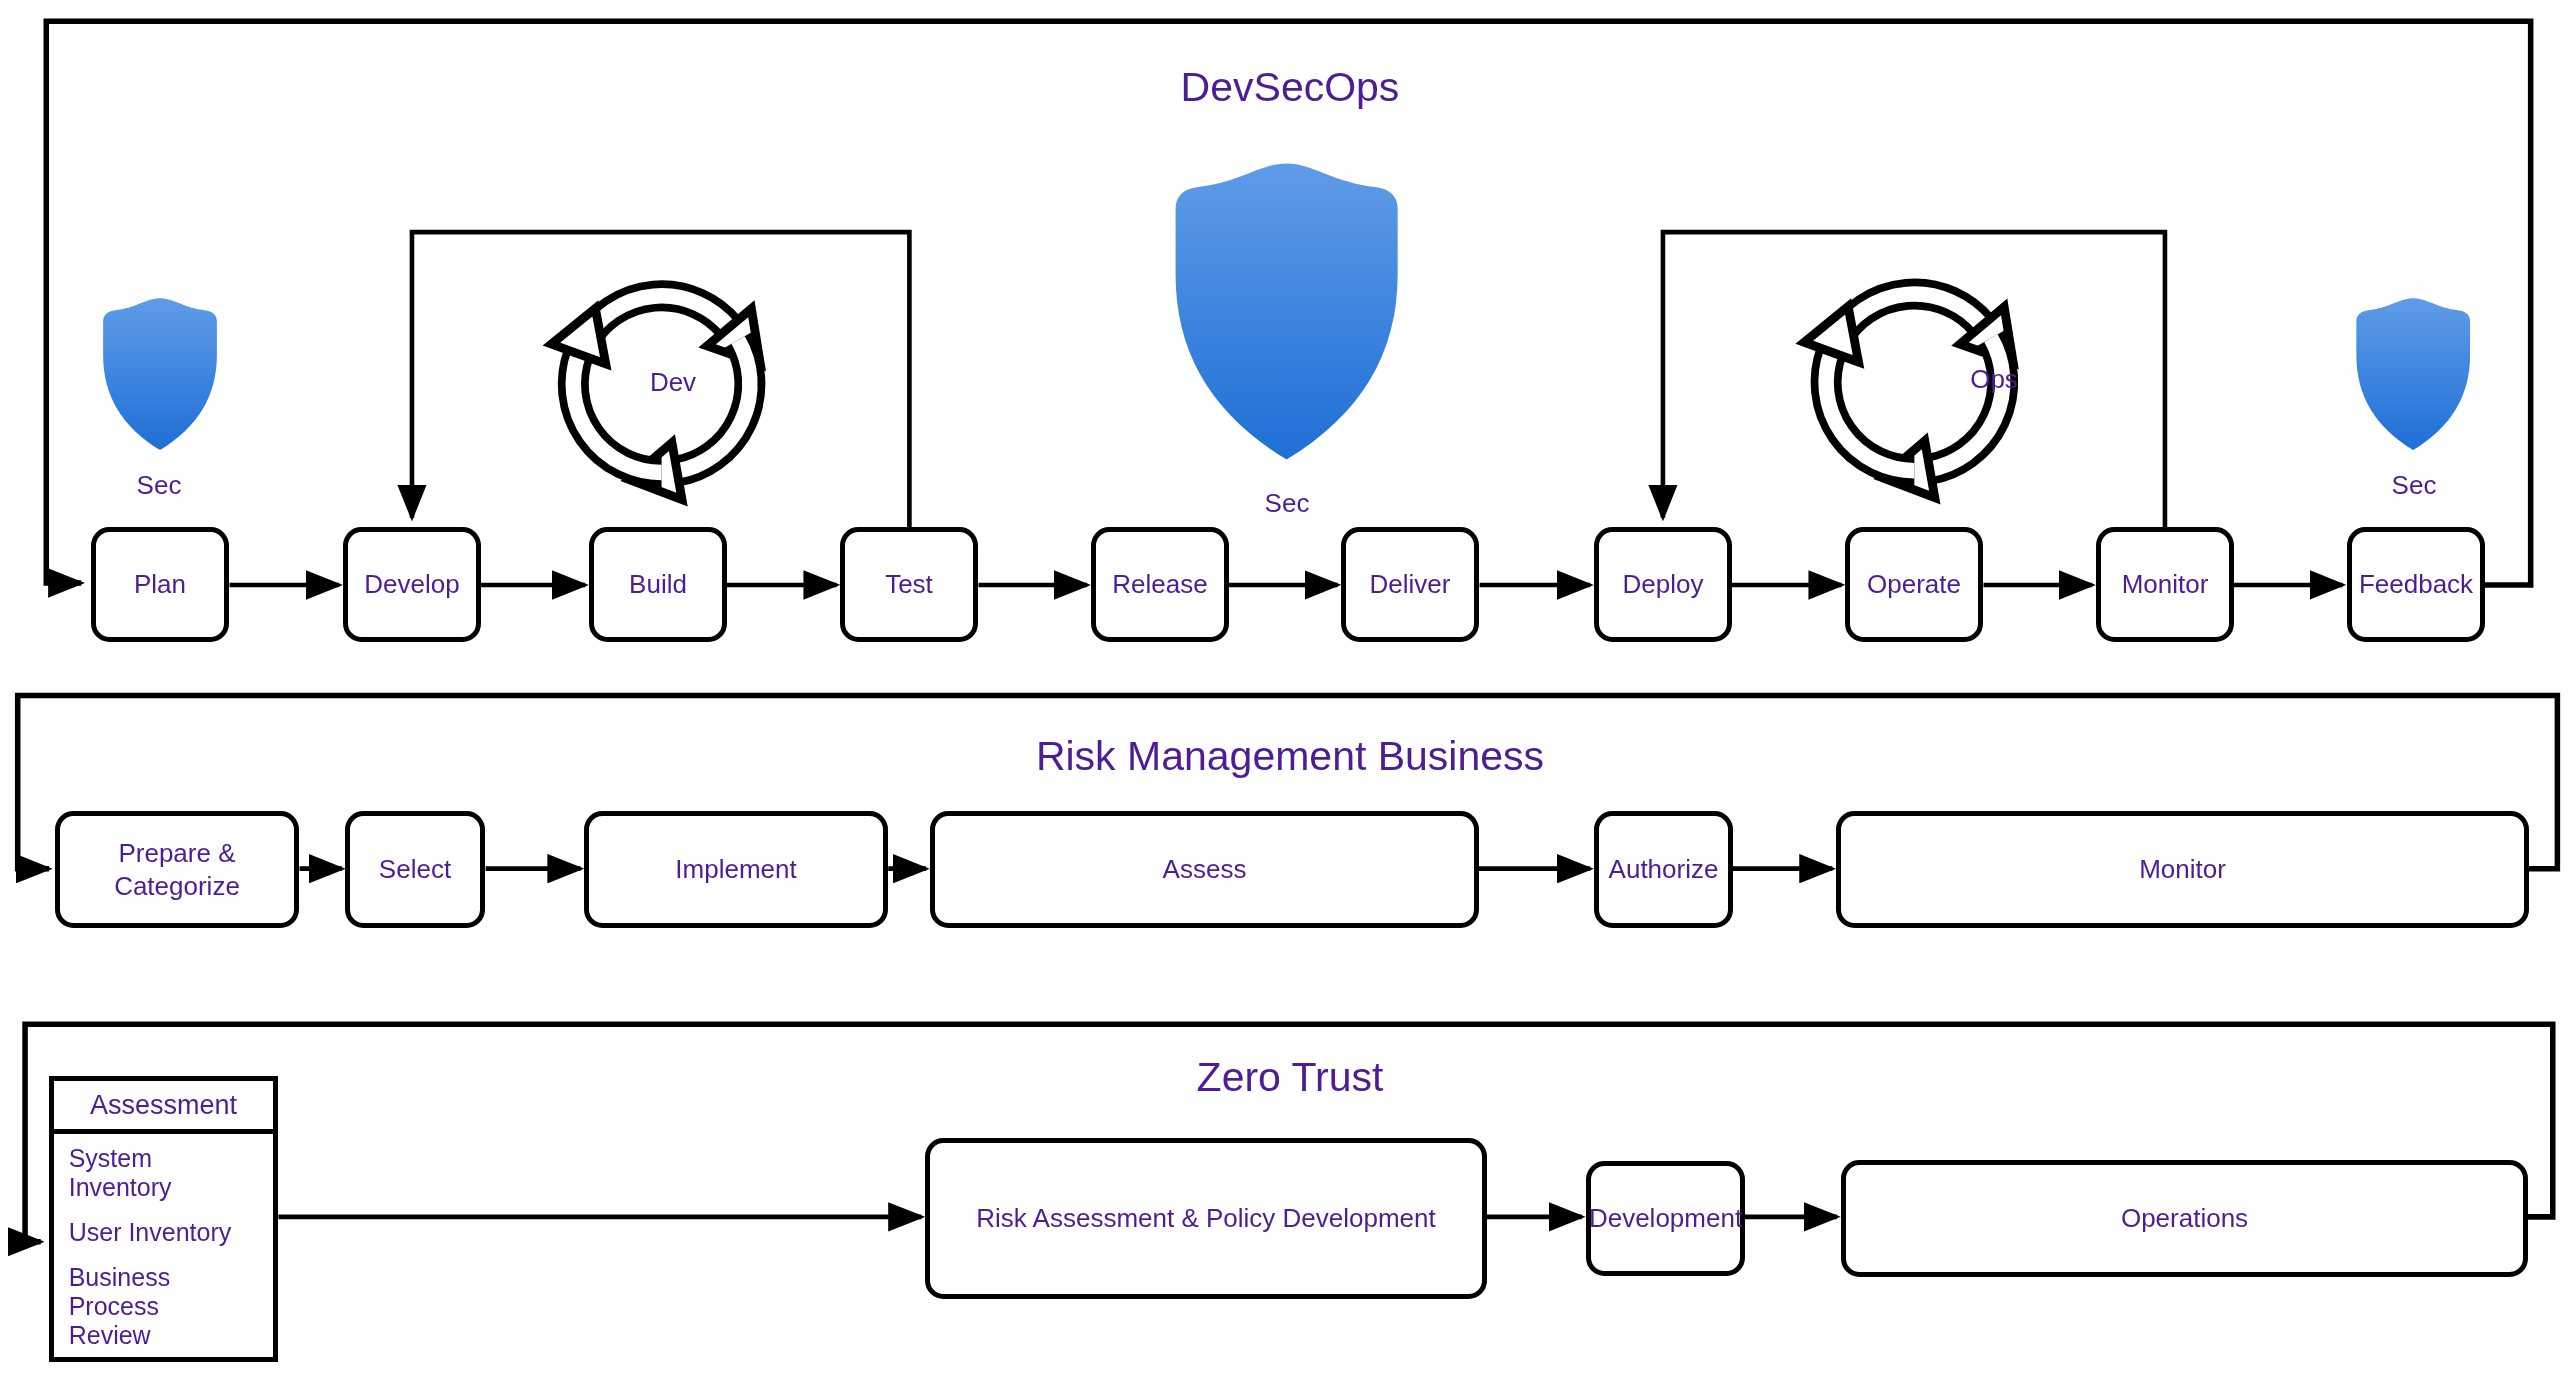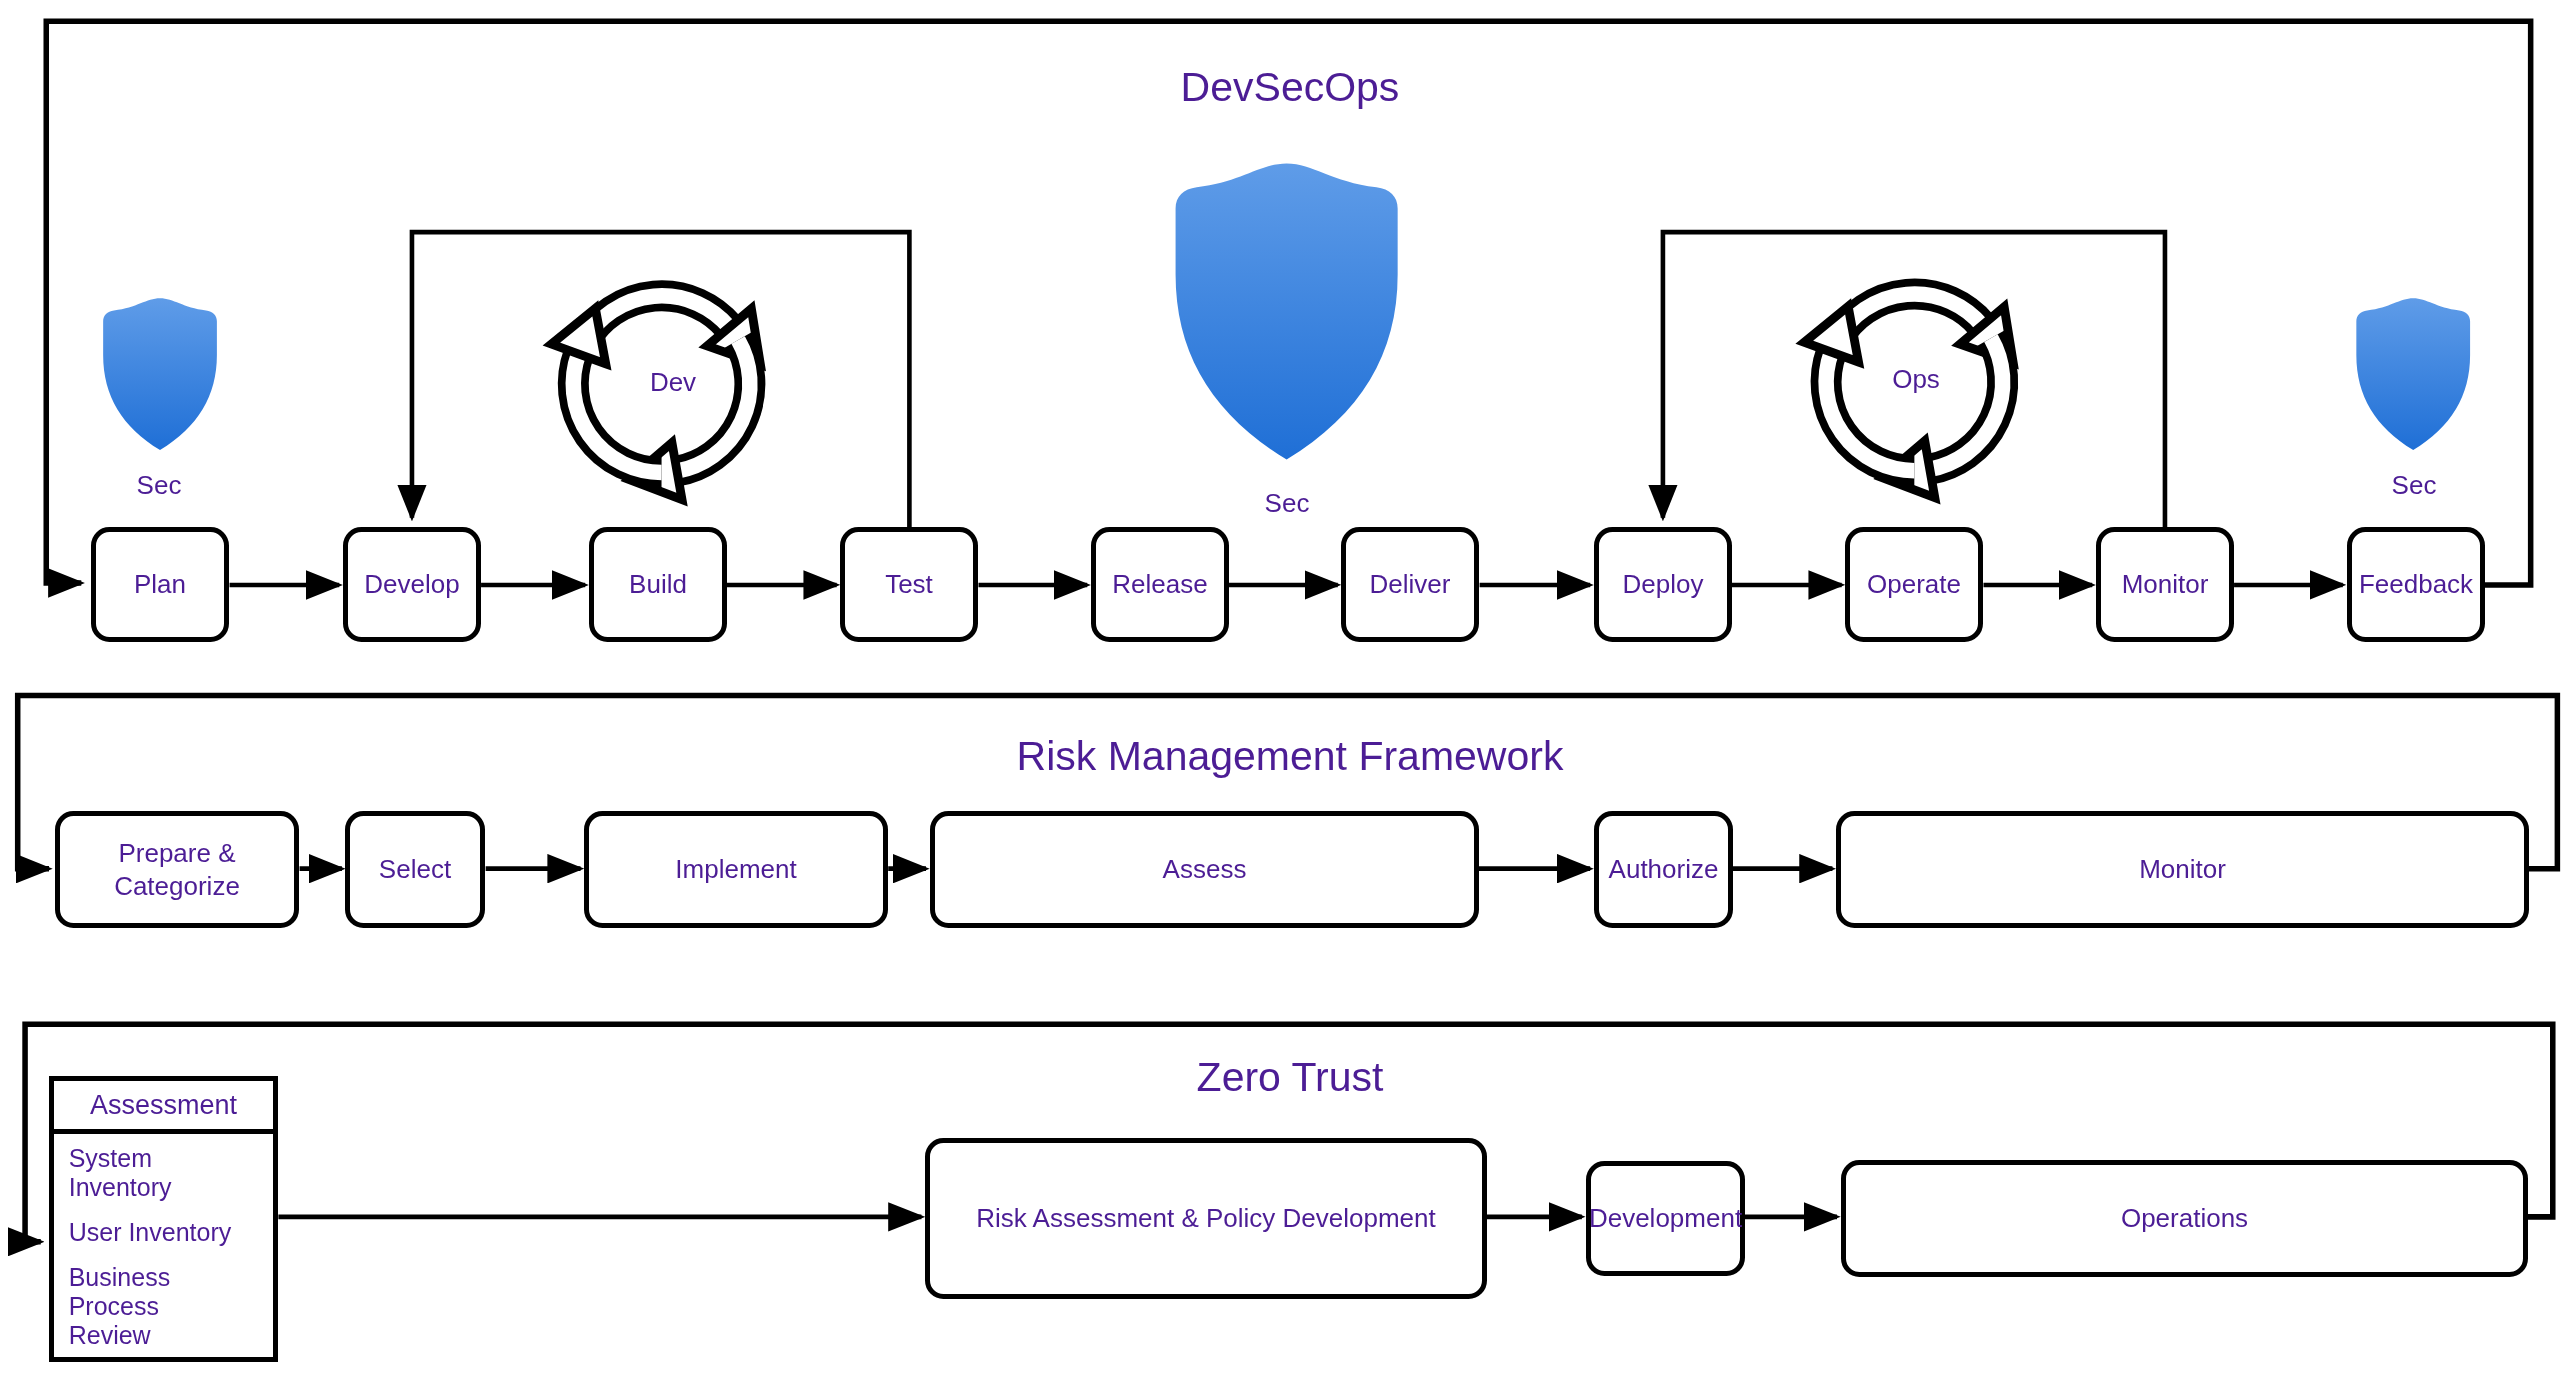--- a/index.html
+++ b/index.html
@@ -106,28 +106,28 @@
 
     <use href="#shieldPath" fill="url(#shieldGrad)" transform="translate(100,318) scale(1.47)"></use>
     <use href="#shieldPath" fill="url(#shieldGrad)" transform="translate(1253,166) scale(2.87)"></use>
     <use href="#shieldPath" fill="url(#shieldGrad)" transform="translate(2546,318) scale(1.47)"></use>
 
     <use href="#cycleIcon" transform="translate(574,273) scale(2.4)"></use>
     <use href="#cycleIcon" transform="translate(1934,271) scale(2.4)"></use>
   </svg>
 
   <div class="sec-title" style="left:1290px;top:64px">DevSecOps</div>
-  <div class="sec-title" style="left:1290px;top:733px">Risk Management Framework</div>
+  <div class="sec-title" style="left:1290px;top:733px">Risk Management Business</div>
   <div class="sec-title" style="left:1290px;top:1054px">Zero Trust</div>
 
   <div class="float-label" style="left:159px;top:470px">Sec</div>
   <div class="float-label" style="left:1287px;top:488px">Sec</div>
   <div class="float-label" style="left:2414px;top:470px">Sec</div>
   <div class="float-label" style="left:673px;top:367px">Dev</div>
-  <div class="float-label" style="left:1916px;top:364px">Ops</div>
+  <div class="float-label" style="left:1994px;top:364px">Ops</div>
 
   <div class="node" style="left:91px;top:527px;width:138px;height:115px">Plan</div>
   <div class="node" style="left:343px;top:527px;width:138px;height:115px">Develop</div>
   <div class="node" style="left:589px;top:527px;width:138px;height:115px">Build</div>
   <div class="node" style="left:840px;top:527px;width:138px;height:115px">Test</div>
   <div class="node" style="left:1091px;top:527px;width:138px;height:115px">Release</div>
   <div class="node" style="left:1341px;top:527px;width:138px;height:115px">Deliver</div>
   <div class="node" style="left:1594px;top:527px;width:138px;height:115px">Deploy</div>
   <div class="node" style="left:1845px;top:527px;width:138px;height:115px">Operate</div>
   <div class="node" style="left:2096px;top:527px;width:138px;height:115px">Monitor</div>

